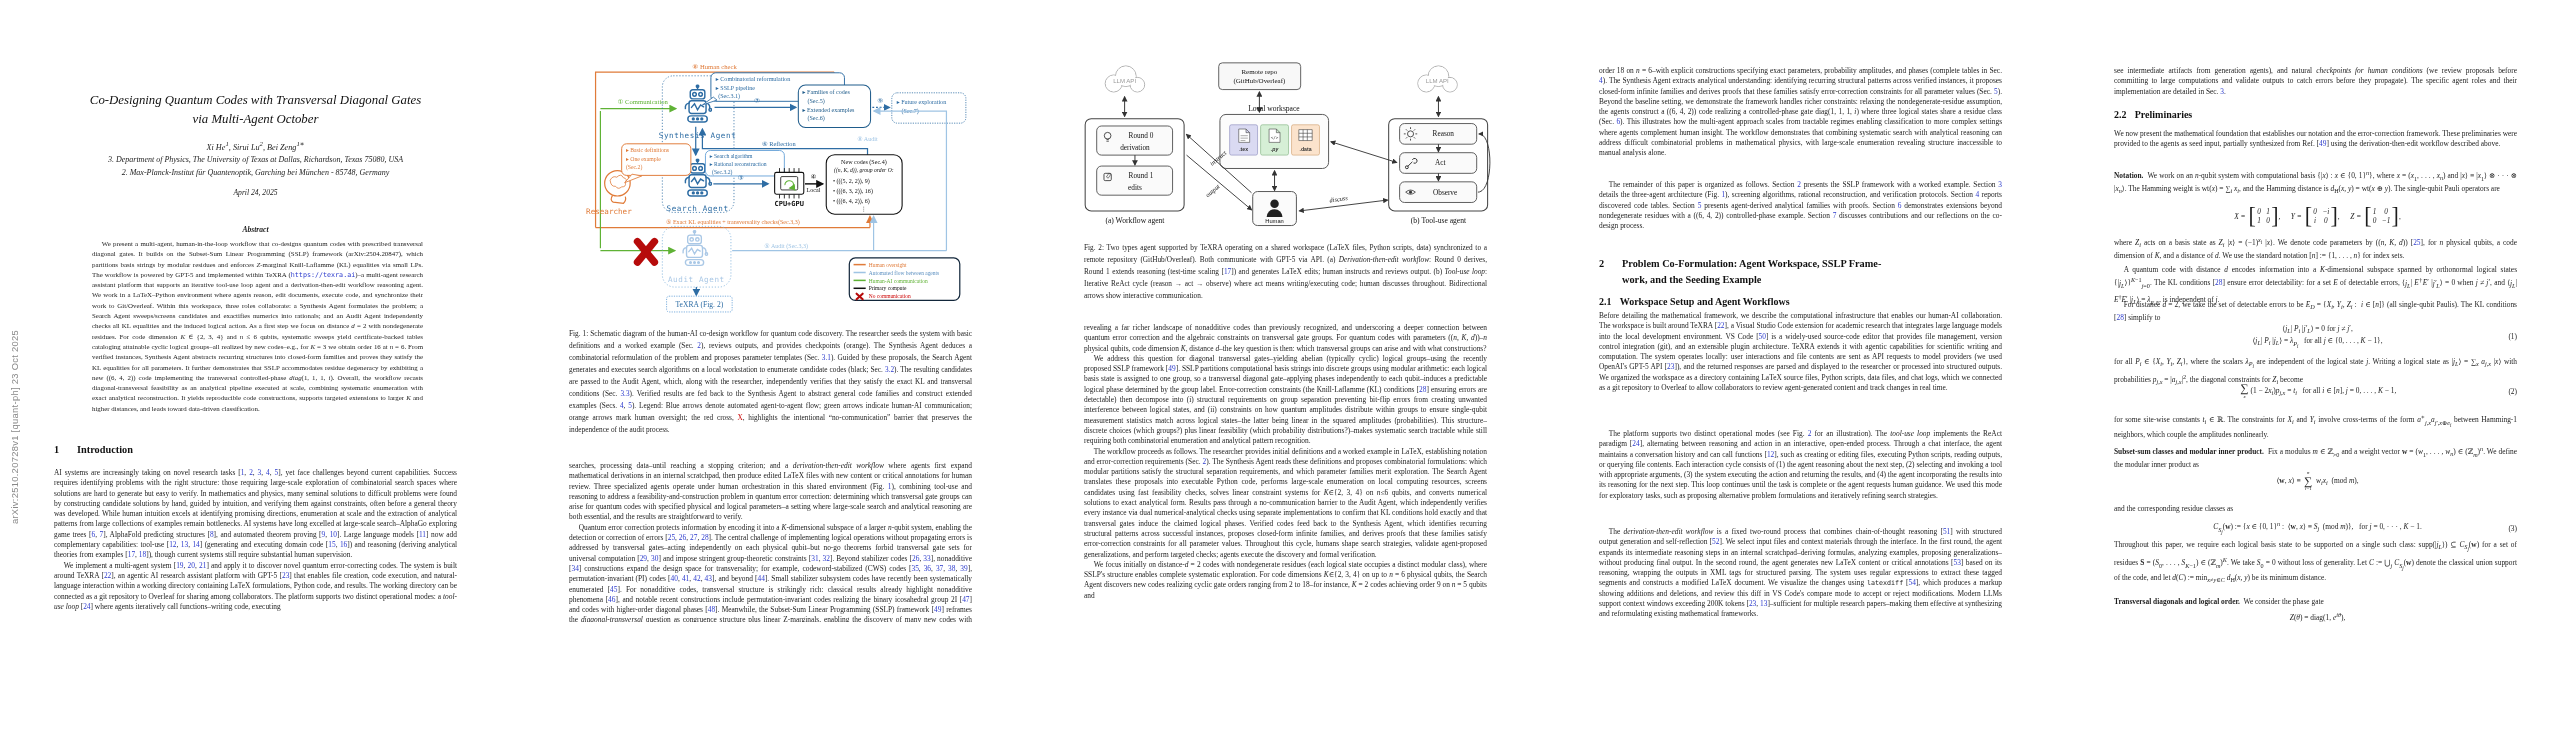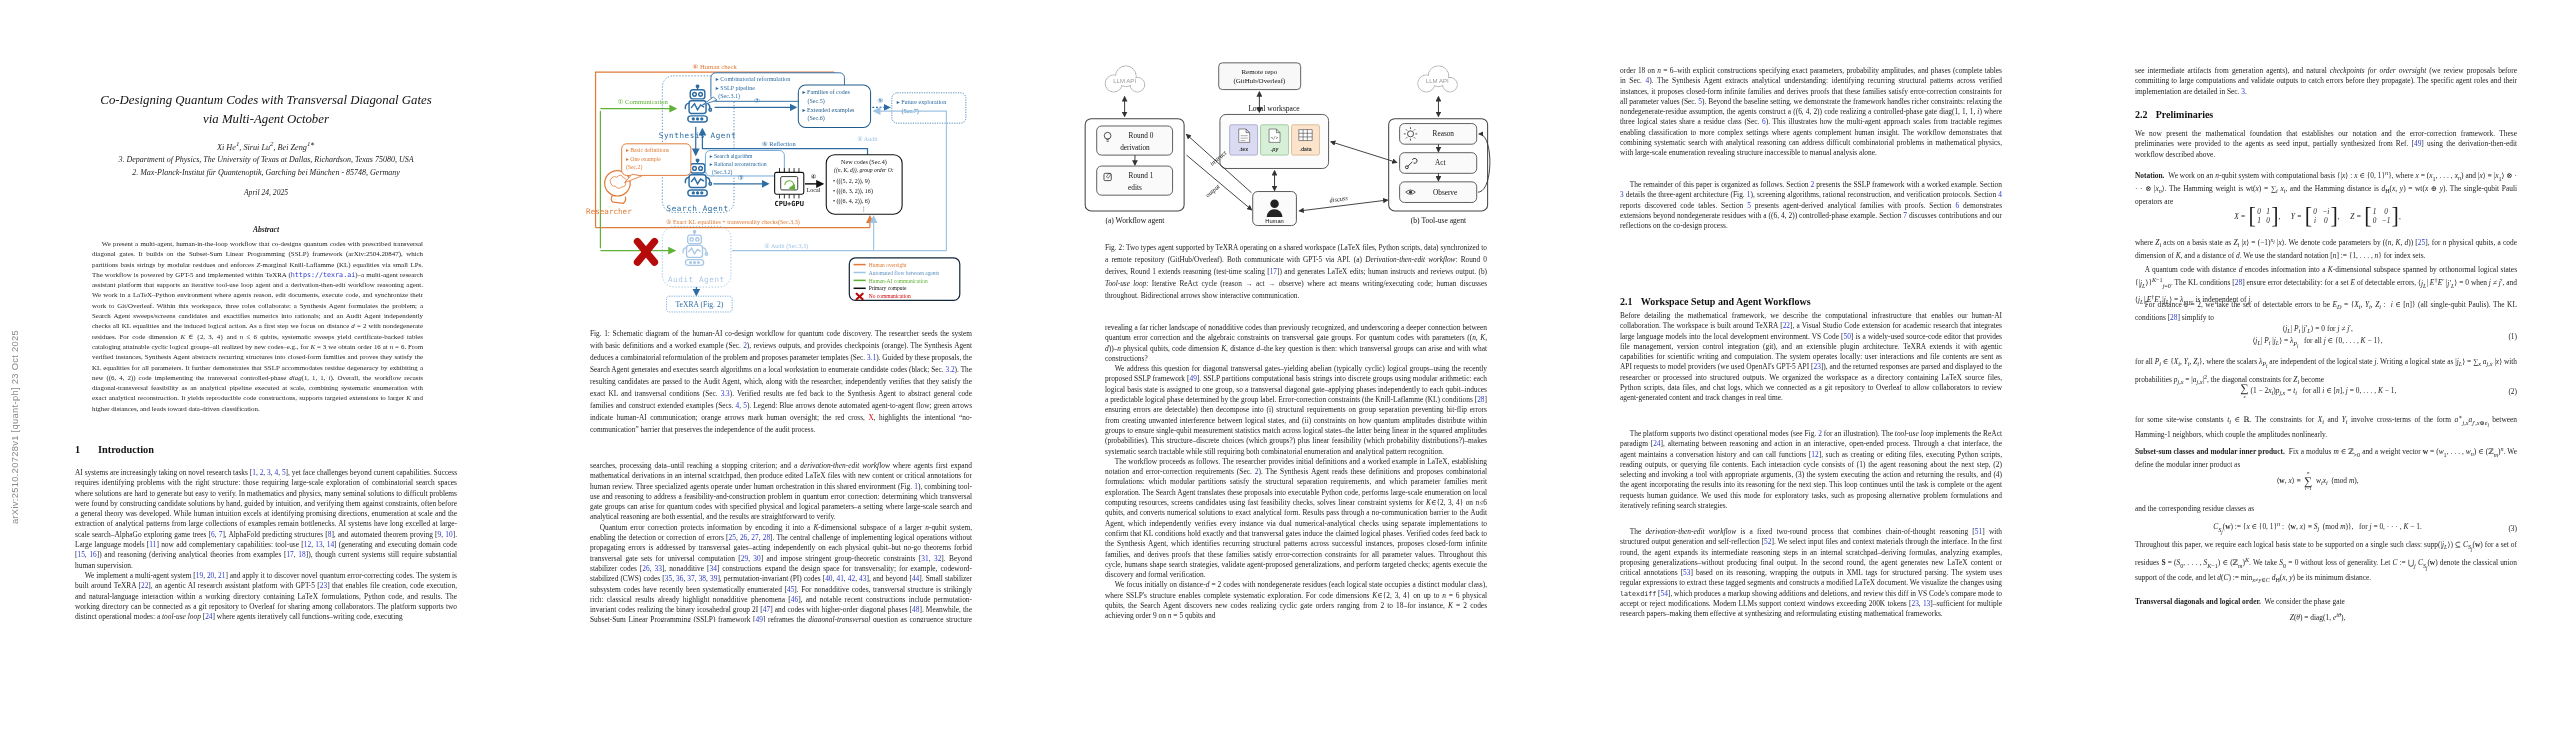--- a/index.html
+++ b/index.html
@@ -1,19 +1,19 @@
 <!DOCTYPE html>
 <html style="font-size:9.7px"><head>
 <meta charset="utf-8">
 <style>
   html,body{margin:0;padding:0;background:#fff;}
   body{width:2576px;height:729px;position:relative;font-family:"Liberation Serif","DejaVu Serif","DejaVu Sans",serif;color:#1c1c1c;}
   .strip{display:flex;width:2576px;height:729px;}
   .page{position:relative;width:515px;height:622px;background:#fff;overflow:hidden;}
-  .blk{position:absolute;left:75px;right:58px;}
+  .blk{position:absolute;left:54px;right:58px;}
   .ctr{text-align:center;font-style:italic;}
   .para{text-align:justify;font-size:7.4px;line-height:10.3px;}
   .para p{margin:0;}
   .para p.ind{text-indent:9.7px;}
   .para a{color:#2b3acc;text-decoration:none;}
   .tt{font-family:"DejaVu Sans Mono","Liberation Mono",monospace;font-size:6.7px;}
   .link{color:#2b3acc;}
   .title{font-size:12.8px;line-height:18px;color:#111;}
   .authors{font-size:8.2px;}
   .affil{font-size:8px;}
@@ -412,39 +412,40 @@
     <div class="pageno" style="top:685px">3</div>
   </div>
 
   <div class="page">
     <div class="blk para" style="top:66px">
         <p>order 18 on <i>n</i> = 6–with explicit constructions specifying exact parameters, probability amplitudes, and phases (complete tables in Sec. <a>4</a>). The Synthesis Agent extracts analytical understanding: identifying recurring structural patterns across verified instances, it proposes closed-form infinite families and derives proofs that these families satisfy error-correction constraints for all parameter values (Sec. <a>5</a>). Beyond the baseline setting, we demonstrate the framework handles richer constraints: relaxing the nondegenerate-residue assumption, the agents construct a ((6, 4, 2)) code realizing a controlled-phase gate diag(1, 1, 1, <i>i</i>) where three logical states share a residue class (Sec. <a>6</a>). This illustrates how the multi-agent approach scales from tractable regimes enabling classification to more complex settings where agents complement human insight. The workflow demonstrates that combining systematic search with analytical reasoning can address difficult combinatorial problems in mathematical physics, with large-scale enumeration revealing structure inaccessible to manual analysis alone.</p>
       </div>
     <div class="blk para" style="top:180px">
         <p class="ind">The remainder of this paper is organized as follows. Section <a>2</a> presents the SSLP framework with a worked example. Section <a>3</a> details the three-agent architecture (Fig. <a>1</a>), screening algorithms, rational reconstruction, and verification protocols. Section <a>4</a> reports discovered code tables. Section <a>5</a> presents agent-derived analytical families with proofs. Section <a>6</a> demonstrates extensions beyond nondegenerate residues with a ((6, 4, 2)) controlled-phase example. Section <a>7</a> discusses contributions and our reflections on the co-design process.</p>
       </div>
+    <div class="blk sechead" style="top:256px"><span class="secnum">2</span>Problem Co-Formulation: Agent Workspace, SSLP Frame-<br><span class="hang2"></span>work, and the Seeding Example</div>
     <div class="blk subsechead" style="top:296px"><span class="secnum2">2.1</span>Workspace Setup and Agent Workflows</div>
     <div class="blk para" style="top:311px">
         <p>Before detailing the mathematical framework, we describe the computational infrastructure that enables our human-AI collaboration. The workspace is built around TeXRA [<a>22</a>], a Visual Studio Code extension for academic research that integrates large language models into the local development environment. VS Code [<a>50</a>] is a widely-used source-code editor that provides file management, version control integration (git), and an extensible plugin architecture. TeXRA extends it with agentic capabilities for scientific writing and computation. The system operates locally: user interactions and file contents are sent as API requests to model providers (we used OpenAI's GPT-5 API [<a>23</a>]), and the returned responses are parsed and displayed to the researcher or processed into structured outputs. We organized the workspace as a directory containing LaTeX source files, Python scripts, data files, and chat logs, which we connected as a git repository to Overleaf to allow collaborators to review agent-generated content and track changes in real time.</p>
       </div>
     <div class="blk para" style="top:429px">
         <p class="ind">The platform supports two distinct operational modes (see Fig. <a>2</a> for an illustration). The <i>tool-use loop</i> implements the ReAct paradigm [<a>24</a>], alternating between reasoning and action in an interactive, open-ended process. Through a chat interface, the agent maintains a conversation history and can call functions [<a>12</a>], such as creating or editing files, executing Python scripts, reading outputs, or querying file contents. Each interaction cycle consists of (1) the agent reasoning about the next step, (2) selecting and invoking a tool with appropriate arguments, (3) the system executing the action and returning the results, and (4) the agent incorporating the results into its reasoning for the next step. This loop continues until the task is complete or the agent requests human guidance. We used this mode for exploratory tasks, such as proposing alternative problem formulations and iteratively refining search strategies.</p>
       </div>
     <div class="blk para" style="top:527px">
         <p class="ind">The <i>derivation-then-edit workflow</i> is a fixed two-round process that combines chain-of-thought reasoning [<a>51</a>] with structured output generation and self-reflection [<a>52</a>]. We select input files and context materials through the interface. In the first round, the agent expands its intermediate reasoning steps in an internal scratchpad–deriving formulas, analyzing examples, proposing generalizations–without producing final output. In the second round, the agent generates new LaTeX content or critical annotations [<a>53</a>] based on its reasoning, wrapping the outputs in XML tags for structured parsing. The system uses regular expressions to extract these tagged segments and constructs a modified LaTeX document. We visualize the changes using <span class="tt">latexdiff</span> [<a>54</a>], which produces a markup showing additions and deletions, and review this diff in VS Code's compare mode to accept or reject modifications. Modern LLMs support context windows exceeding 200K tokens [<a>23</a>, <a>13</a>]–sufficient for multiple research papers–making them effective at synthesizing and reformulating existing mathematical frameworks.</p>
       </div>
     <div class="blk para" style="top:634px">
         <p class="ind">Given these capabilities, we structure a multi-agent architecture [<a>19</a>, <a>20</a>, <a>21</a>] where specialized agents handle distinct subtasks under human orchestration. This separation provides <i>contributions</i> (each agent focuses on one function with appropriate prompting), <i>verification independence</i> (auditing agents do not</p>
       </div>
     <div class="pageno" style="top:685px">4</div>
   </div>
 
   <div class="page">
     <div class="blk para" style="top:66px">
-        <p>see intermediate artifacts from generation agents), and natural <i>checkpoints for order oversight</i> (we review proposals before committing to large computations and validate outputs to catch errors before they propagate). The specific agent roles and their implementation are detailed in Sec. <a>3</a>.</p>
+        <p>see intermediate artifacts from generation agents), and natural <i>checkpoints for human conditions</i> (we review proposals before committing to large computations and validate outputs to catch errors before they propagate). The specific agent roles and their implementation are detailed in Sec. <a>3</a>.</p>
       </div>
     <div class="blk subsechead" style="top:109px"><span class="secnum2">2.2</span>Preliminaries</div>
     <div class="blk para" style="top:129px">
         <p>We now present the mathematical foundation that establishes our notation and the error-correction framework. These preliminaries were provided to the agents as seed input, partially synthesized from Ref. [<a>49</a>] using the derivation-then-edit workflow described above.</p>
       </div>
     <div class="blk para" style="top:168px">
         <p><b>Notation.</b>&nbsp;&nbsp;We work on an <i>n</i>-qubit system with computational basis {|<i>x</i>⟩ : <i>x</i> ∈ {0, 1}<sup><i>n</i></sup>}, where <i>x</i> = (<i>x</i><sub>1</sub>, . . . , <i>x<sub>n</sub></i>) and |<i>x</i>⟩ ≡ |<i>x</i><sub>1</sub>⟩ ⊗ · · · ⊗ |<i>x<sub>n</sub></i>⟩. The Hamming weight is wt(<i>x</i>) = ∑<sub><i>i</i></sub> <i>x<sub>i</sub></i>, and the Hamming distance is <i>d</i><sub>H</sub>(<i>x, y</i>) = wt(<i>x</i> ⊕ <i>y</i>). The single-qubit Pauli operators are</p>
       </div>
     <div class="eq" style="top:205px">
       <span class="bmat">

